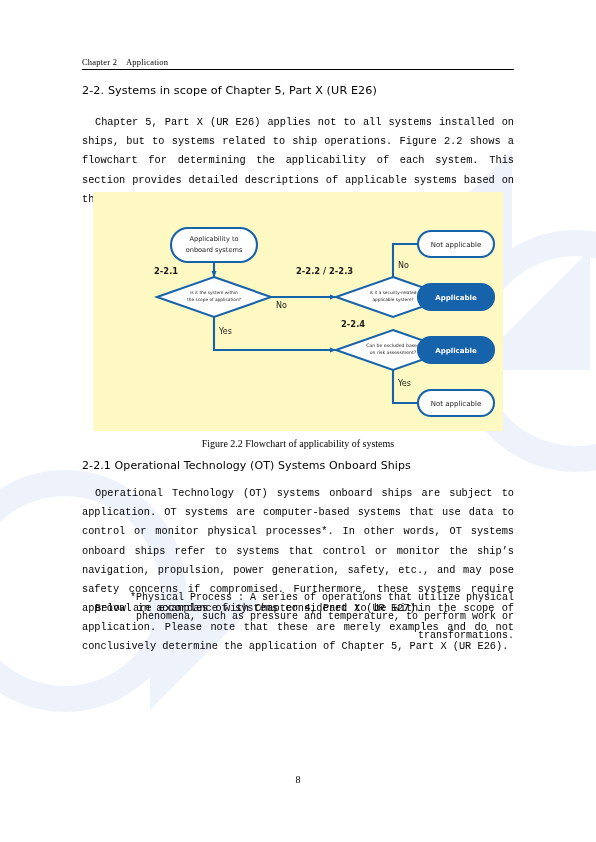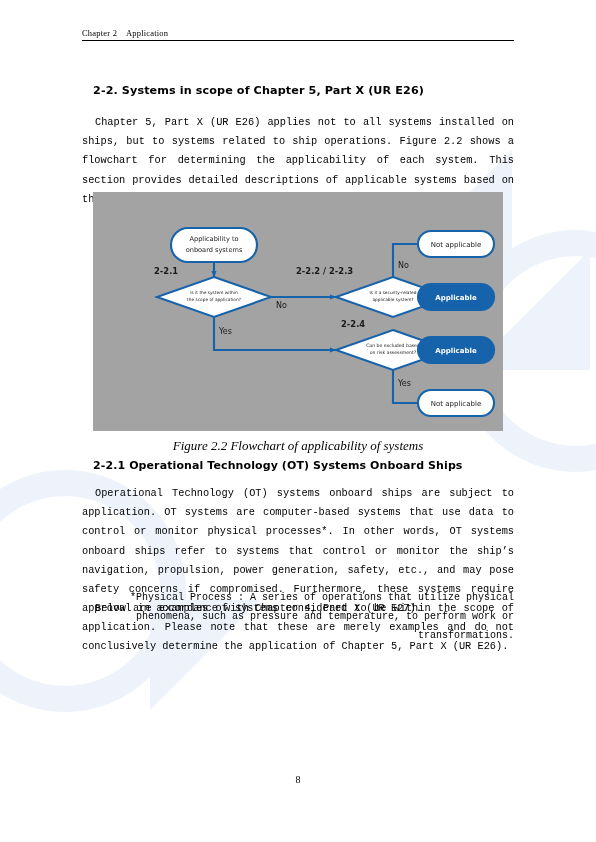--- a/index.html
+++ b/index.html
@@ -53,41 +53,41 @@
   .page {
     position: absolute;
     inset: 0;
     z-index: 1;
   }
 
   
   .runhead {
     position: absolute;
     left: 82px;
-    top: 28px;
+    top: 57px;
     width: 432px;
   }
   .runhead-text {
     font-family: "Liberation Serif", serif;
     font-size: 8.5px;
     letter-spacing: .2px;
     padding-bottom: 2px;
     white-space: pre;
   }
   .runhead-rule {
     border-bottom: 1.6px solid #000;
     width: 100%;
   }
 
   
   .h2 {
     position: absolute;
-    left: 93px;
-    font-family: "DejaVu Sans", sans-serif;
-    font-weight: bold;
+    left: 82px;
+    font-family: "DejaVu Sans", sans-serif;
+    font-weight: normal;
     font-size: 11.2px;
     letter-spacing: .1px;
   }
   #sec-2-2 { top: 84px; }
   #sec-2-2-1 { top: 459px; font-size: 11px; }
 
   
   .para {
     position: absolute;
     left: 82px;
@@ -111,31 +111,30 @@
   }
   #para-below { top: 599px; }
 
   
   .figure-panel {
     position: absolute;
     left: 93px;
     top: 192px;
     width: 410px;
     height: 239px;
-    background: #a3a3a3;
+    background: #fef9c3;
   }
   .figure-caption {
     position: absolute;
     left: 82px;
     top: 438px;
     width: 432px;
     text-align: center;
     font-family: "Liberation Serif", serif;
-    font-size: 13px;
-    font-style: italic;
+    font-size: 10px;
   }
 
   
   .flow-svg { display: block; }
   .flow-node-text {
     font-family: "DejaVu Sans", sans-serif;
     fill: #1a1a1a;
   }
   .node-label-white { fill: #ffffff; }
   .edge-label {

